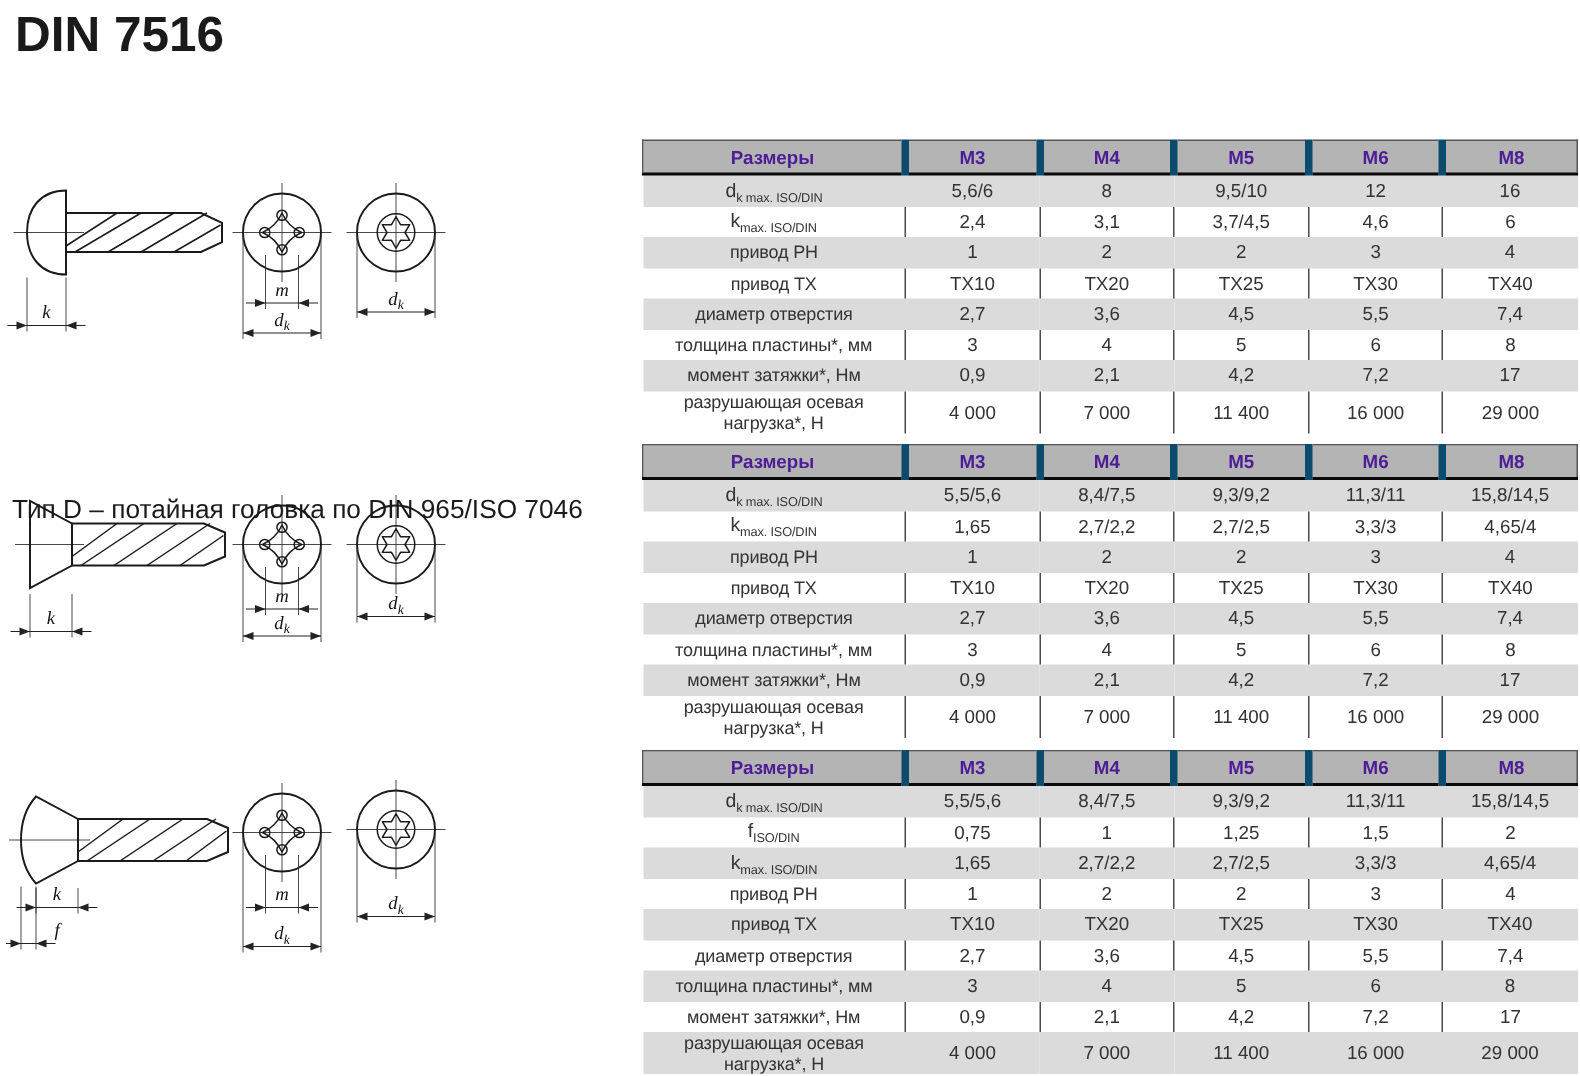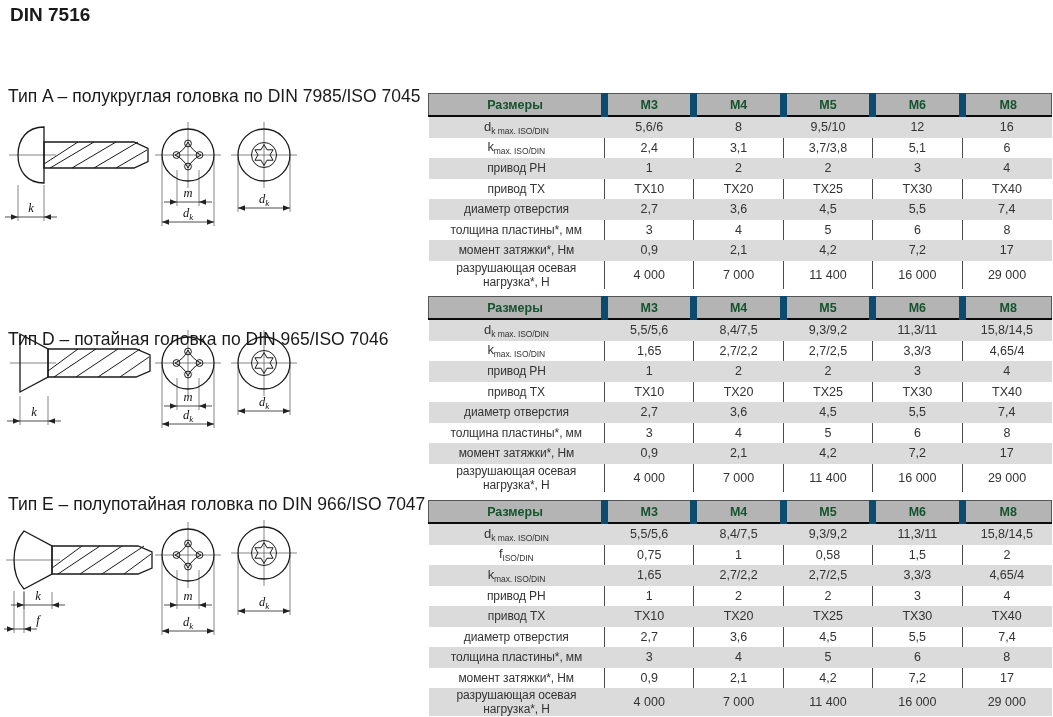--- a/index.html
+++ b/index.html
@@ -1,29 +1,29 @@
 <!DOCTYPE html>
 <html><head>
 <meta charset="utf-8">
 <style>
   html,body{margin:0;padding:0;background:#fff;}
   .page{position:relative;width:1053px;height:717px;background:#fff;overflow:hidden;
         font-family:"Liberation Sans",sans-serif;color:#1a1a1a;}
-  .doc-title{position:absolute;left:10px;top:4px;font-size:19px;font-weight:bold;letter-spacing:0;}
+  .doc-title{position:absolute;left:10px;top:4px;font-size:33px;font-weight:bold;letter-spacing:0;}
   .doc-subtitle{position:absolute;left:10px;top:56px;font-size:21px;font-weight:normal;}
   .sec-heading{position:absolute;left:8px;font-size:17.5px;white-space:nowrap;}
   #head-a{top:86px;} #head-d{top:292px;margin-top:37px;} #head-e{top:494px;}
   .drawing{position:absolute;left:4px;}
   #draw-a{top:115px;} #draw-d{top:318px;} #draw-e{top:515px;}
 
   table.tbl{position:absolute;left:428px;width:624px;border-collapse:collapse;table-layout:fixed;}
   #tbl-a{top:93px;} #tbl-d{top:296px;} #tbl-e{top:500px;}
-  .tbl th{background:#b4b4b4;color:#14532d;font-size:12.5px;font-weight:bold;height:21px;
+  .tbl th{background:#b4b4b4;color:#4c1d95;font-size:12.5px;font-weight:bold;height:21px;
           border-top:1px solid #555;border-bottom:2.5px solid #0a0a0a;padding:0;text-align:center;}
-  .tbl th + th{border-left:7px solid #0c4a6e;}
+  .tbl th + th{border-left:5px solid #0c4a6e;}
   .tbl th:first-child{width:172px;border-left:1px solid #555;}
   .tbl th:last-child{border-right:1px solid #555;margin-top:42px;}
   .tbl td{font-size:12.5px;color:#333;height:20.5px;padding:0;text-align:center;vertical-align:middle;}
   .tbl tr.shaded td{background:#dbdbdb;}
   .tbl tbody tr:not(.shaded) td + td{border-left:1px solid #4a4a4a;}
   .tbl td.lbl{font-size:12px;letter-spacing:-0.1px;}
   .lm{font-size:13px;} .ls{font-size:8.5px;vertical-align:sub;text-align:center;}
 
   
   .med{fill:none;stroke:#1a1a1a;stroke-width:1.3;}
@@ -33,23 +33,21 @@
   .arr{fill:#222;stroke:none;}
   .flute{fill:none;stroke:#1a1a1a;stroke-width:1;}
   .dimlabel{font-family:"Liberation Serif",serif;font-style:italic;font-size:12.5px;fill:#111;}
 </style>
 </head>
 <body>
 
 <div class="page">
   <div class="doc-title">DIN 7516</div>
 
-  <div class="sec-heading" id="head-a">Тип A – полукруглая головка по DIN 7985/ISO 7045</div>
   <div class="sec-heading" id="head-d">Тип D – потайная головка по DIN 965/ISO 7046</div>
-  <div class="sec-heading" id="head-e">Тип E – полупотайная головка по DIN 966/ISO 7047</div>
 
   <svg class="drawing" id="draw-a" width="320" height="135">
       <line x1="5" y1="40" x2="52" y2="40" class="thin"></line>
       <path d="M40,12 C23,12 14,24 14,40 C14,56 23,68 40,68 Z" class="med"></path>
       <path d="M40,27 L130,27 L144,33.5 L144,46.5 L130,53 L40,53 Z" class="med"></path>
       <line x1="46" y1="53" x2="90" y2="27" class="flute"></line>
       <line x1="68" y1="53" x2="112" y2="27" class="flute"></line>
       <line x1="90" y1="53" x2="134" y2="27" class="flute"></line>
       <line x1="40" y1="49" x2="74" y2="27" class="flute"></line>
       <line x1="112" y1="53" x2="143" y2="35" class="flute"></line>
@@ -221,22 +219,22 @@
           <td class="val">5,6/6</td>
           <td class="val">8</td>
           <td class="val">9,5/10</td>
           <td class="val">12</td>
           <td class="val">16</td>
         </tr>
         <tr>
           <td class="lbl"><span class="lm">k</span><span class="ls">max. ISO/DIN</span></td>
           <td class="val">2,4</td>
           <td class="val">3,1</td>
-          <td class="val">3,7/3,8</td>
-          <td class="val">5,1</td>
+          <td class="val">3,7/4,5</td>
+          <td class="val">4,6</td>
           <td class="val">6</td>
         </tr>
         <tr class="shaded">
           <td class="lbl">привод PH</td>
           <td class="val">1</td>
           <td class="val">2</td>
           <td class="val">2</td>
           <td class="val">3</td>
           <td class="val">4</td>
         </tr>
@@ -377,21 +375,21 @@
           <td class="val">5,5/5,6</td>
           <td class="val">8,4/7,5</td>
           <td class="val">9,3/9,2</td>
           <td class="val">11,3/11</td>
           <td class="val">15,8/14,5</td>
         </tr>
         <tr>
           <td class="lbl"><span class="lm">f</span><span class="ls">ISO/DIN</span></td>
           <td class="val">0,75</td>
           <td class="val">1</td>
-          <td class="val">0,58</td>
+          <td class="val">1,25</td>
           <td class="val">1,5</td>
           <td class="val">2</td>
         </tr>
         <tr class="shaded">
           <td class="lbl"><span class="lm">k</span><span class="ls">max. ISO/DIN</span></td>
           <td class="val">1,65</td>
           <td class="val">2,7/2,2</td>
           <td class="val">2,7/2,5</td>
           <td class="val">3,3/3</td>
           <td class="val">4,65/4</td>

